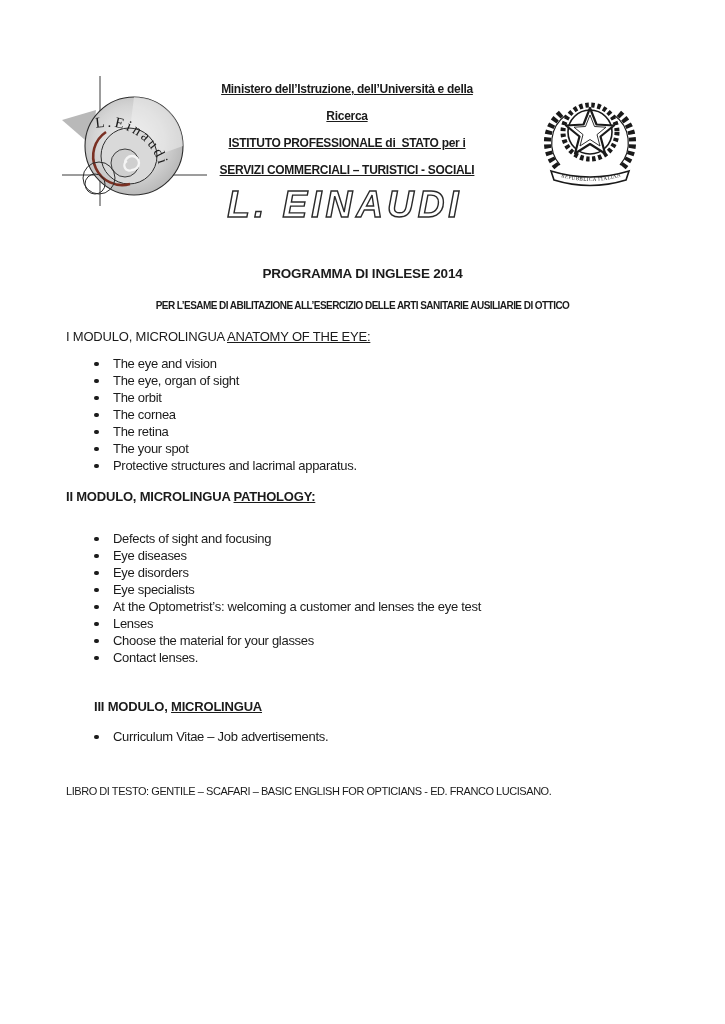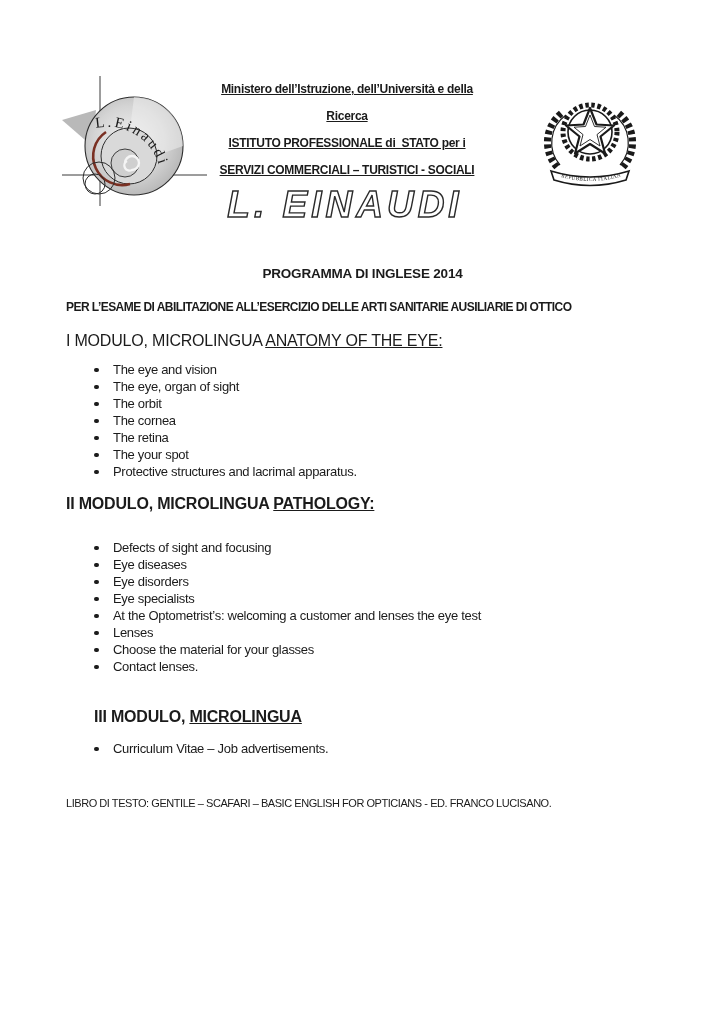--- a/index.html
+++ b/index.html
@@ -11,22 +11,22 @@
   }
   
   .hdr-logo{position:absolute;left:62px;top:72px;width:145px;height:138px;}
   .hdr-center{position:absolute;left:207px;top:76px;width:280px;text-align:center;text-decoration:underline;}
   .hdr-line{font-weight:bold;font-size:12px;line-height:27px;white-space:pre;letter-spacing:-0.3px;}
   .hdr-emblem{position:absolute;left:543px;top:87px;width:94px;height:100px;}
   .hdr-outline-name{position:absolute;left:205px;top:182px;width:280px;height:46px;}
   
   .content{position:absolute;left:66px;top:266px;width:593px;}
   .doc-title{font-weight:bold;text-align:center;white-space:nowrap;font-size:13.5px;}
-  .doc-subtitle{font-weight:bold;text-align:left;white-space:nowrap;font-size:12px;letter-spacing:-0.55px;margin-top:19px;}
-  .sec-heading{margin-top:18px;font-weight:normal;font-size:16px;}
+  .doc-subtitle{font-weight:bold;text-align:center;white-space:nowrap;font-size:10px;letter-spacing:-0.55px;margin-top:19px;}
+  .sec-heading{margin-top:18px;font-weight:normal;font-size:13px;}
   .sec-heading.bold{font-weight:bold;}
   .sec-heading .u{text-decoration:underline;}
   ul.bullets{list-style:none;margin:11px 0 0 0;padding:0 0 0 47px;}
   ul.bullets li{position:relative;line-height:17px;letter-spacing:-0.3px;}
   ul.bullets li::before{
     content:"";position:absolute;left:-19px;top:6.5px;width:4.5px;height:4.5px;
     border-radius:50%;background:#1b1b1b;
   }
   #sec2-heading{margin-top:15px;}
   #sec2-list{margin-top:26px;}

